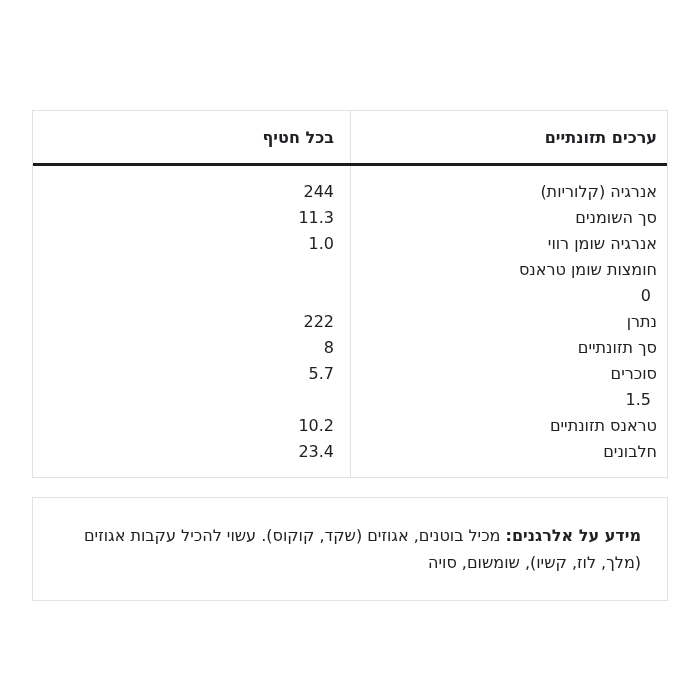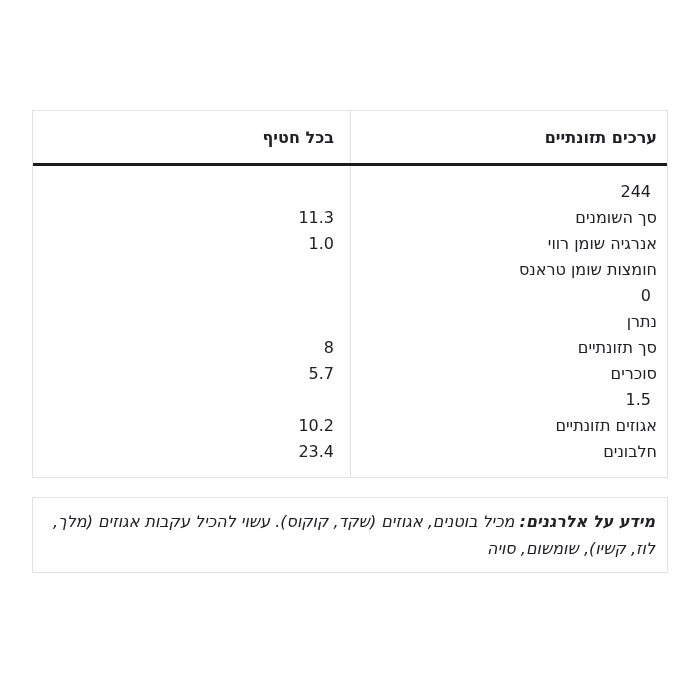--- a/index.html
+++ b/index.html
@@ -82,68 +82,70 @@
     top: 497px;
     width: 636px;
     box-sizing: border-box;
     border: 1px solid #e2e2e2;
     background: #ffffff;
     padding: 10px 12px;
     font-size: 16px;
     line-height: 27px;
     text-align: right;
   }
-  .allergen-box p { margin: 0; font-style: italic; }
+  .allergen-box p { margin: 14px; }
   .allergen-title { font-weight: bold; }
 </style>
 </head>
 <body>
 
 <div class="page">
 
   <section class="nutrition-table">
     <div class="col-divider"></div>
     <div class="thead">
       <div class="cell lbl">ערכים תזונתיים</div>
       <div class="cell val">בכל חטיף</div>
     </div>
     <div class="tbody">
         <div class="row">
+          <span class="cell lbl">אנרגיה (קלוריות)</span>
           <span class="cell val">244</span>
         </div>
         <div class="row">
           <span class="cell lbl">סך השומנים</span>
           <span class="cell val">11.3</span>
         </div>
         <div class="row">
           <span class="cell lbl">אנרגיה שומן רווי</span>
           <span class="cell val">1.0</span>
         </div>
         <div class="row">
           <span class="cell lbl">חומצות שומן טראנס</span>
         </div>
         <div class="row">
           <span class="cell val">0</span>
         </div>
         <div class="row">
           <span class="cell lbl">נתרן</span>
+          <span class="cell val">222</span>
         </div>
         <div class="row">
           <span class="cell lbl">סך תזונתיים</span>
           <span class="cell val">8</span>
         </div>
         <div class="row">
           <span class="cell lbl">סוכרים</span>
           <span class="cell val">5.7</span>
         </div>
         <div class="row">
           <span class="cell val">1.5</span>
         </div>
         <div class="row">
-          <span class="cell lbl">אגוזים תזונתיים</span>
+          <span class="cell lbl">טראנס תזונתיים</span>
           <span class="cell val">10.2</span>
         </div>
         <div class="row">
           <span class="cell lbl">חלבונים</span>
           <span class="cell val">23.4</span>
         </div>
       </div>
   </section>
 
   <section class="allergen-box">

